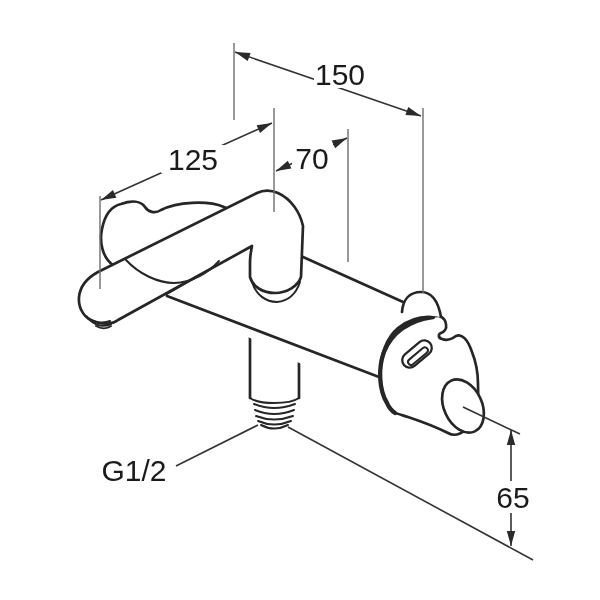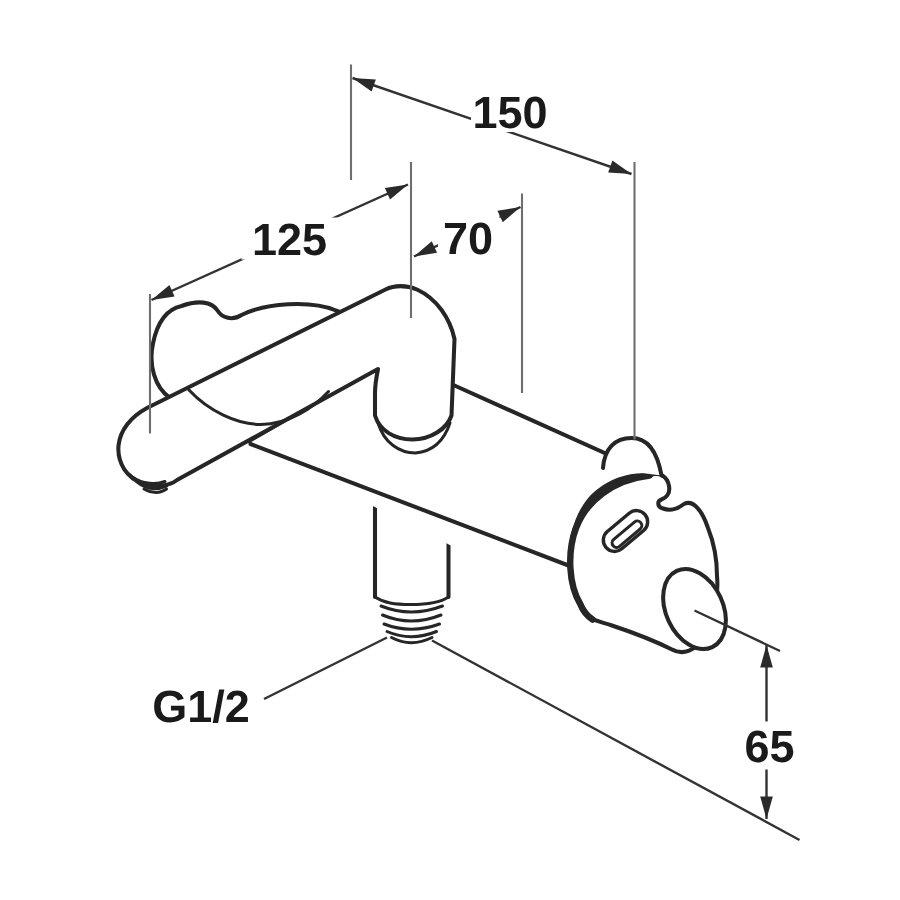--- a/index.html
+++ b/index.html
@@ -7,21 +7,20 @@
     padding: 0;
     background: #ffffff;
   }
   .page {
     position: relative;
     width: 600px;
     height: 600px;
     background: #ffffff;
     overflow: hidden;
     font-family: "Liberation Sans", sans-serif;
-    font-weight: bold;
   }
   svg { display: block; }
   .outline {
     fill: none;
     stroke: #262626;
     stroke-width: 2.7;
     stroke-linecap: round;
     stroke-linejoin: round;
   }
   .outline-fill {

